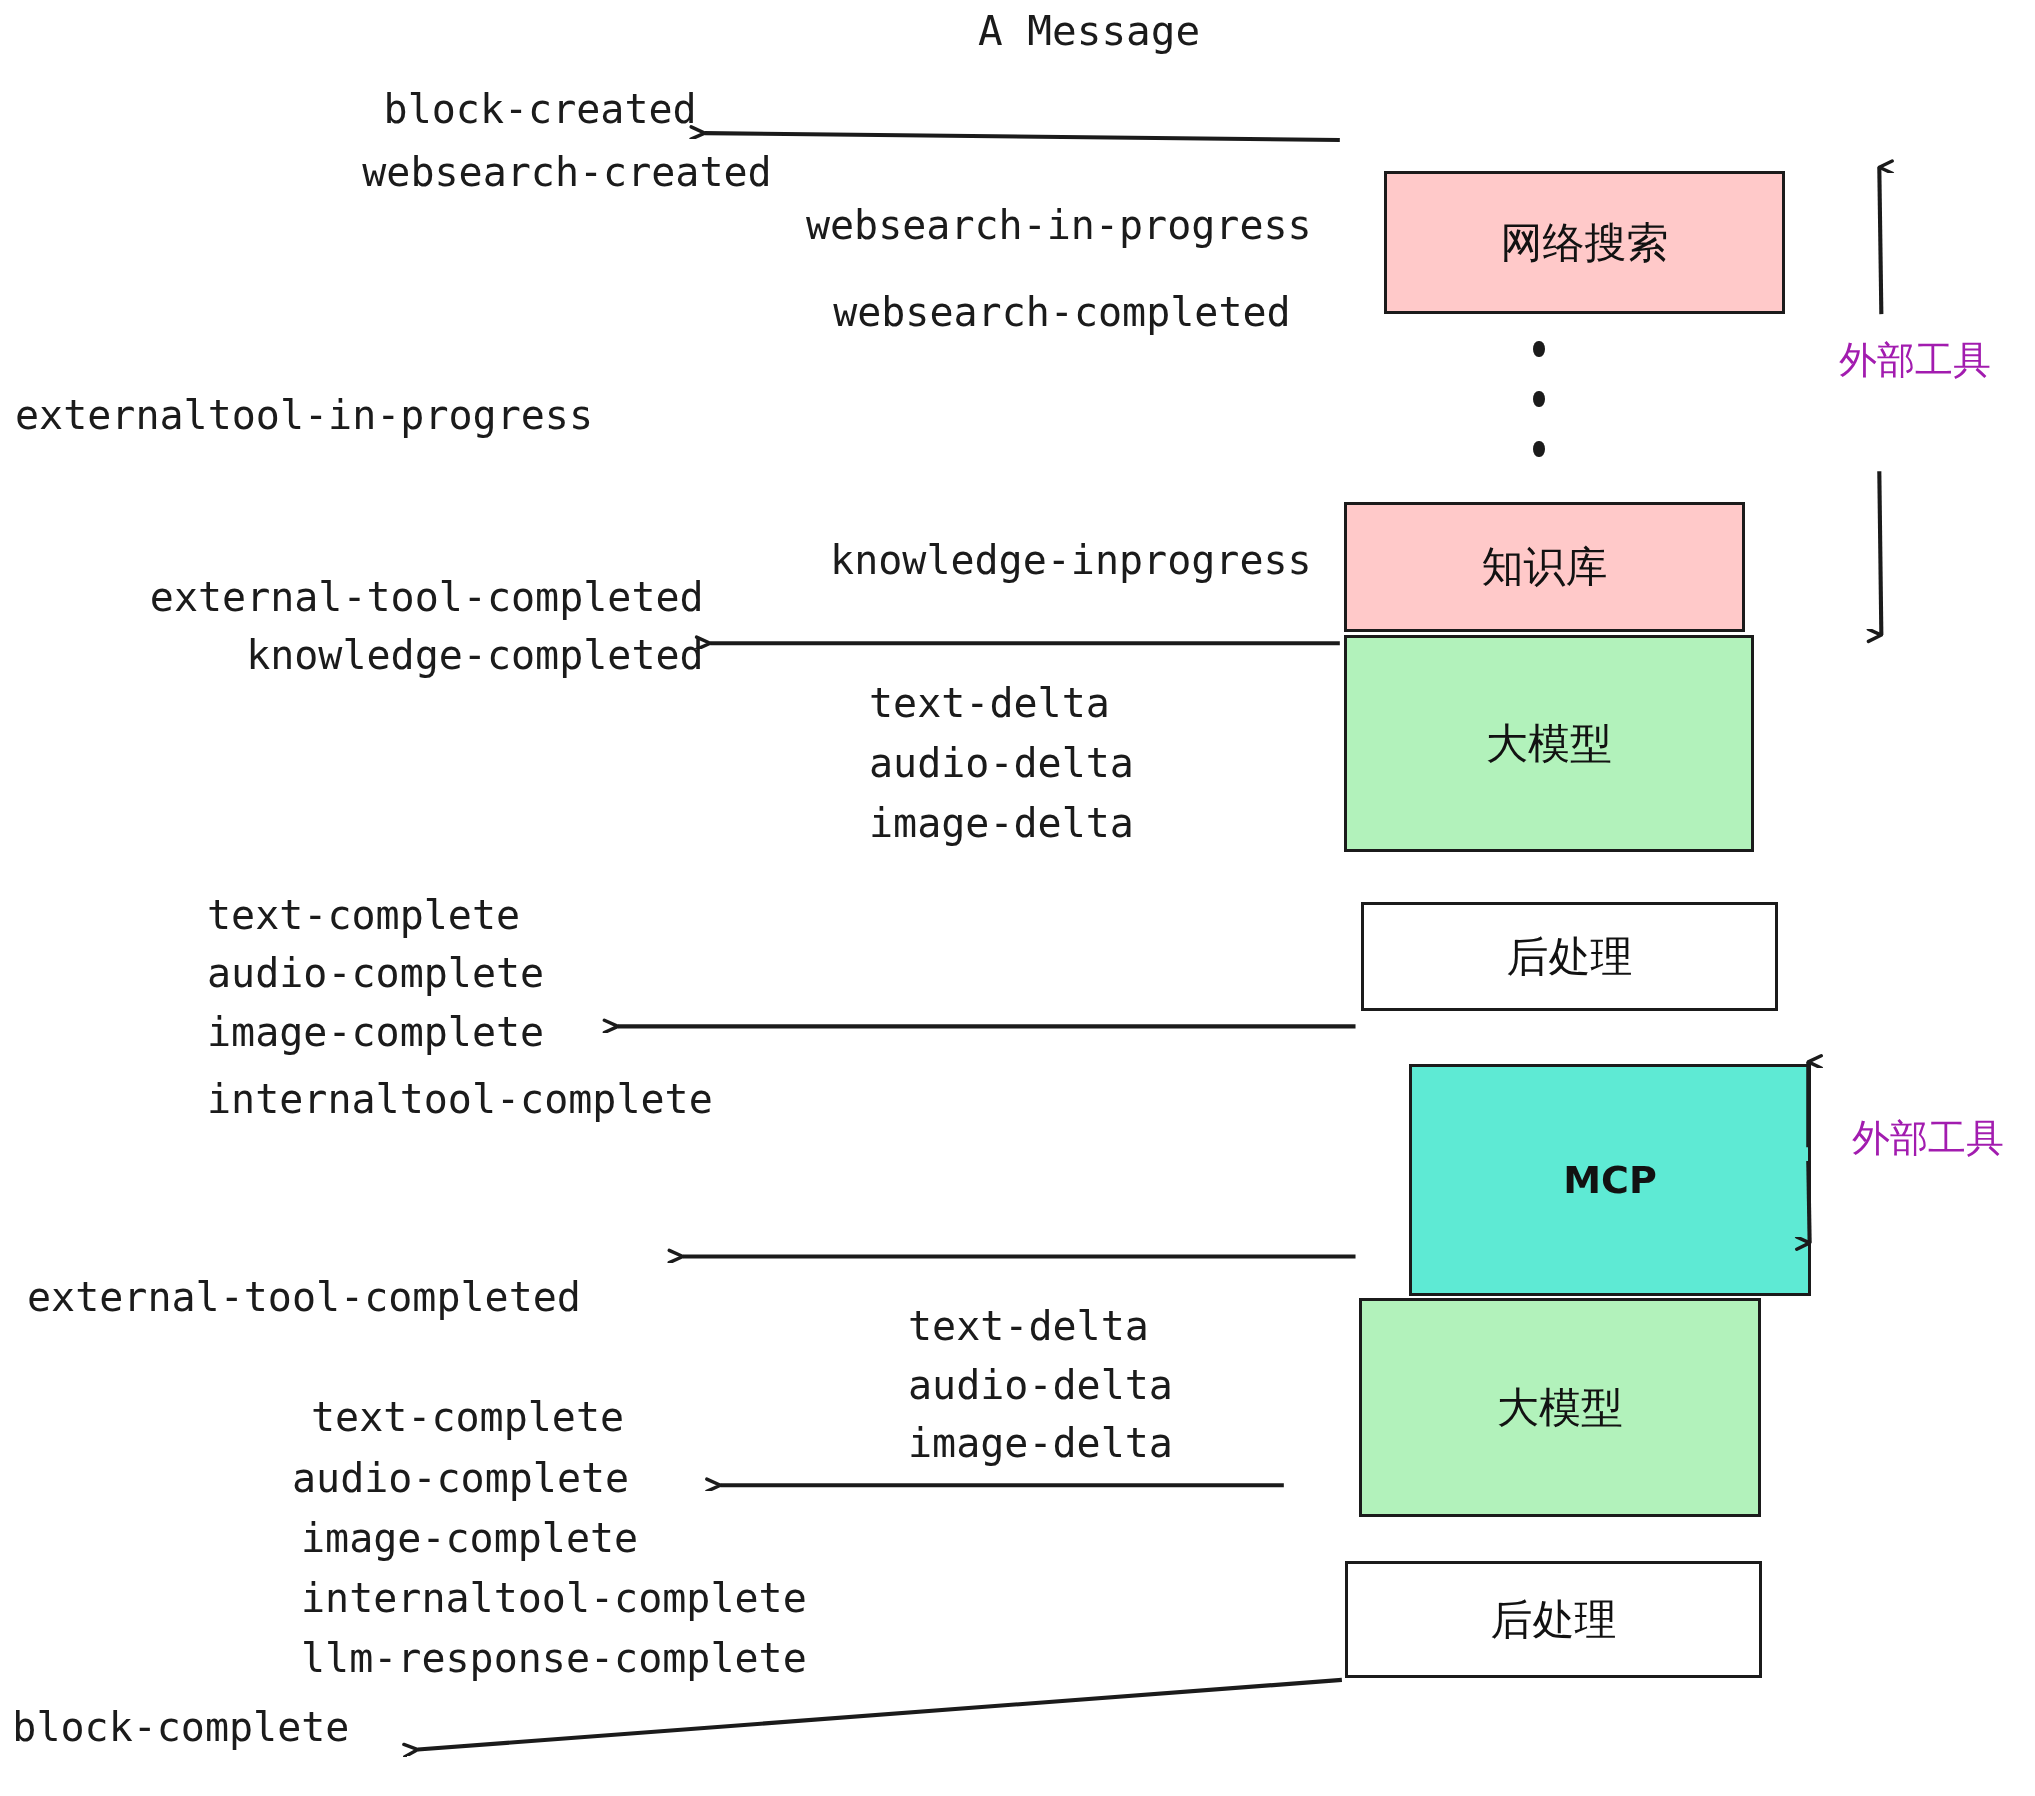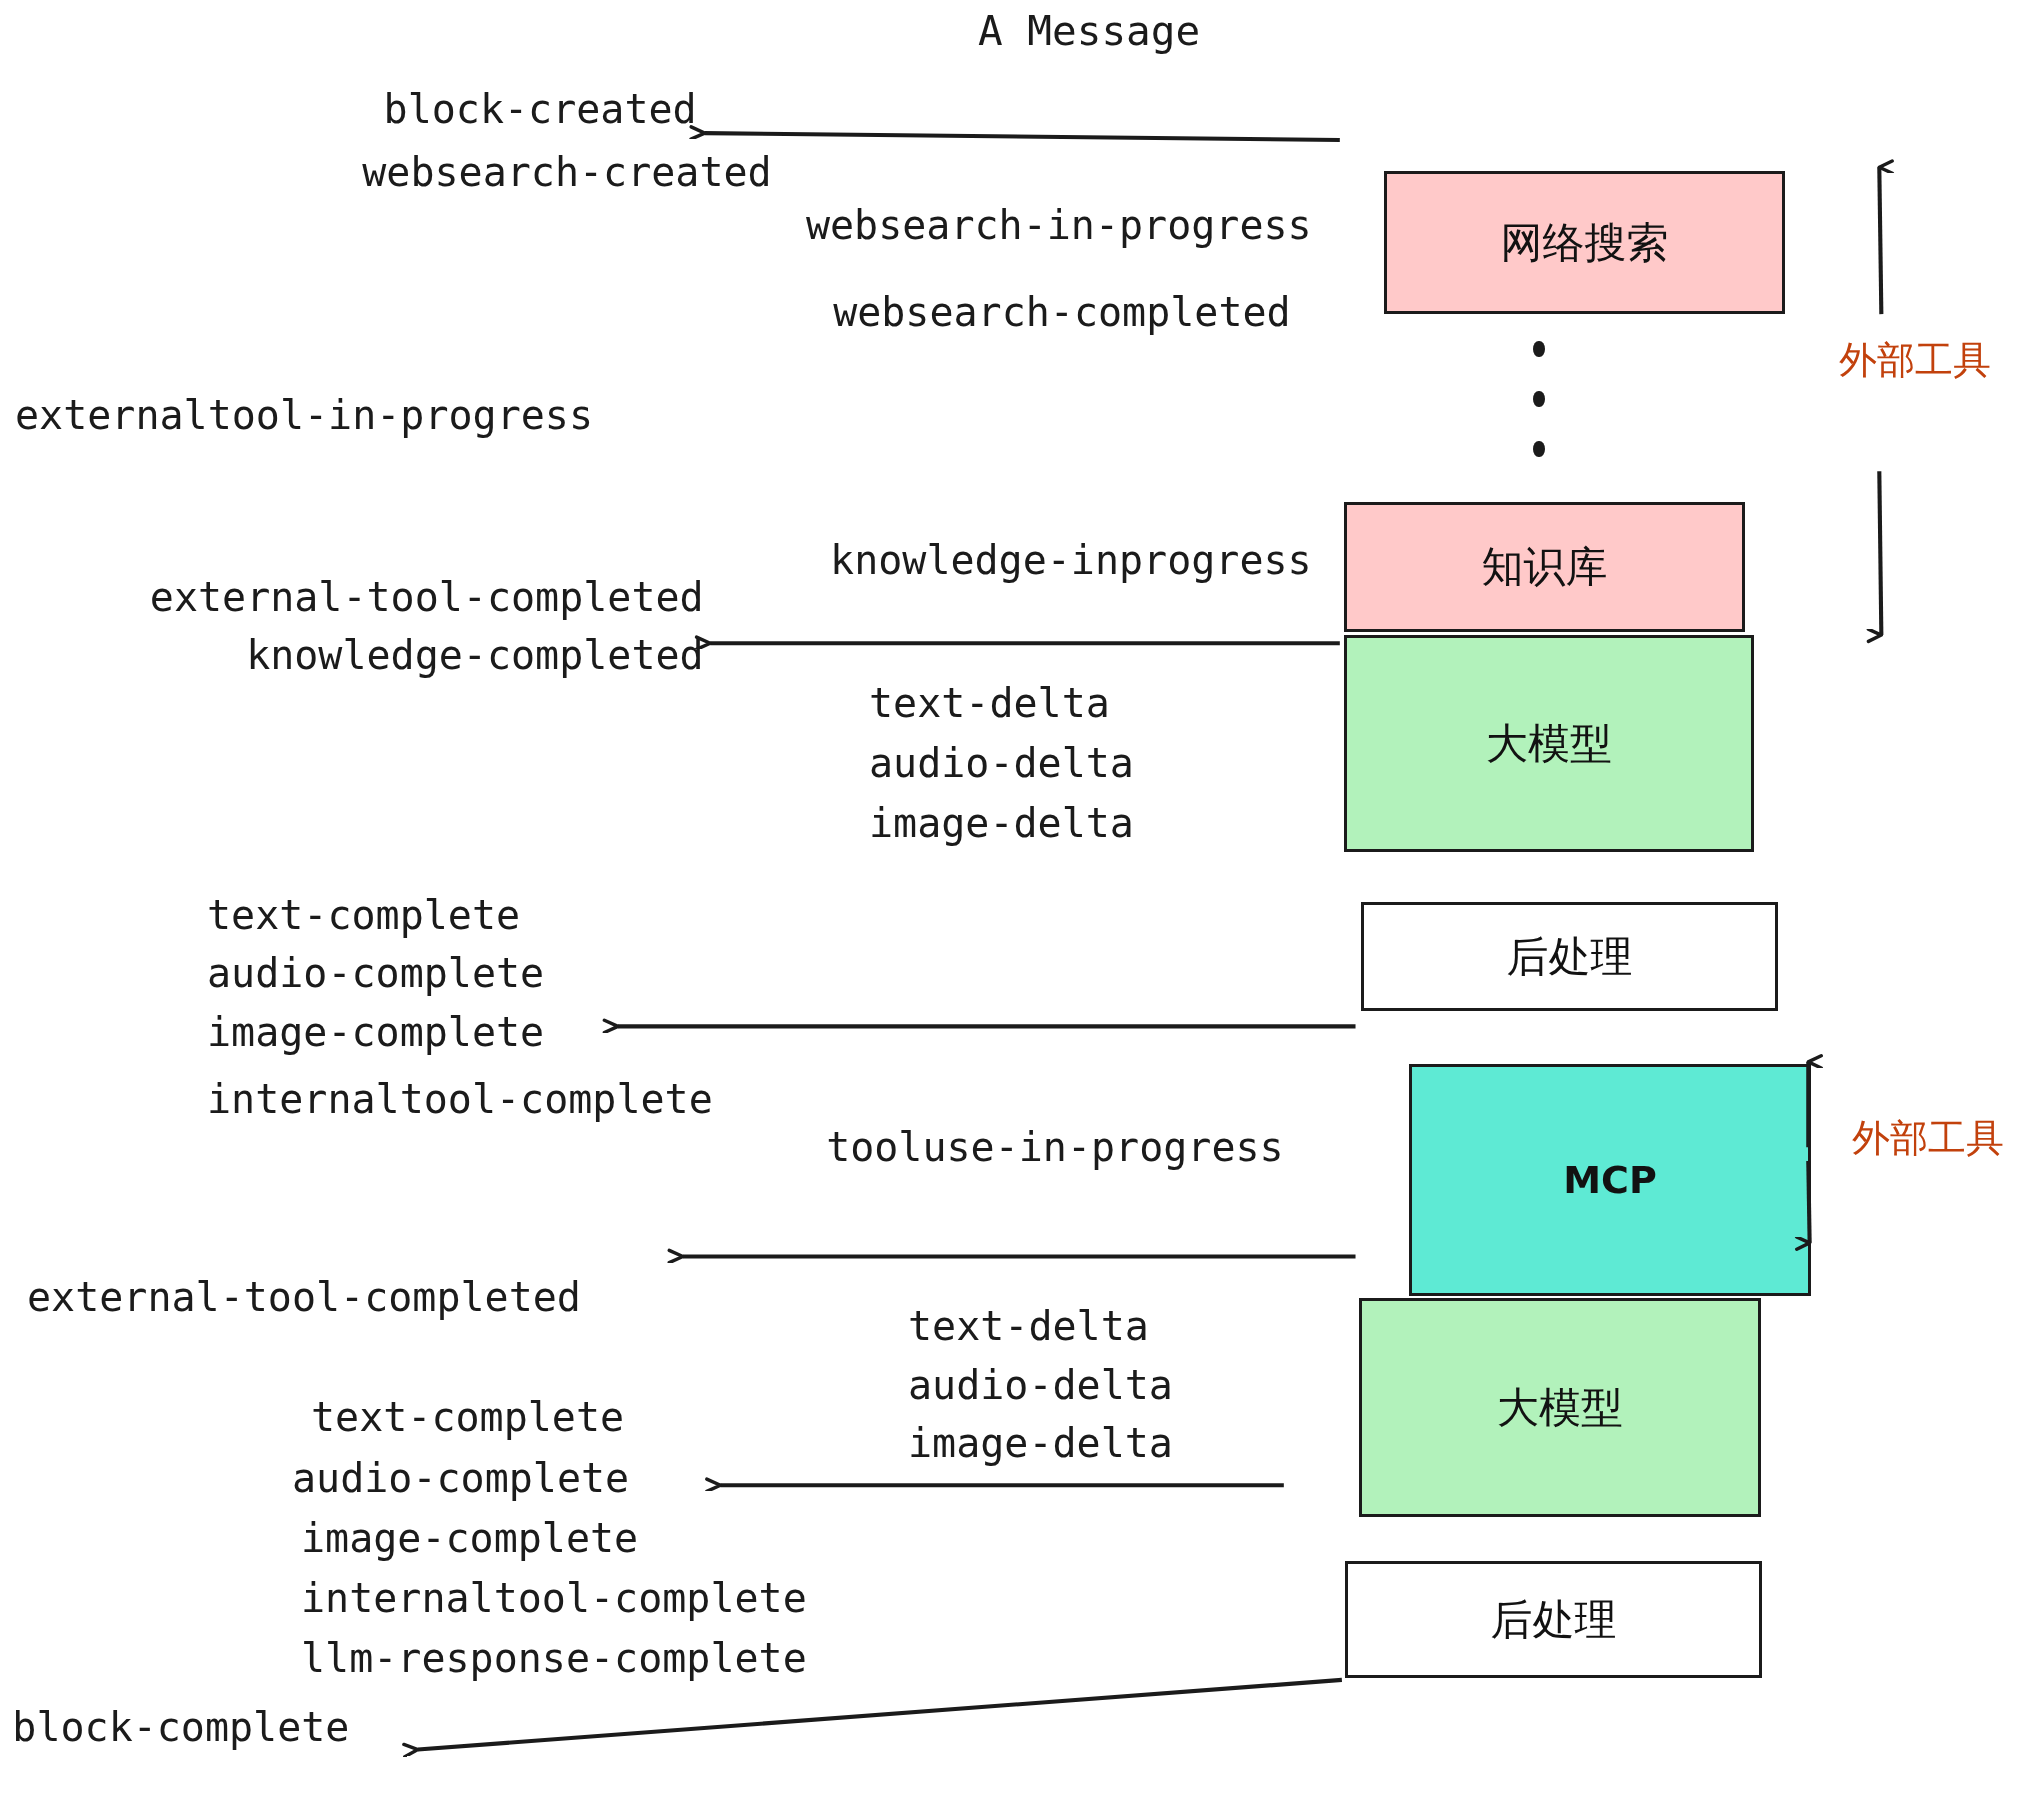--- a/index.html
+++ b/index.html
@@ -55,21 +55,21 @@
   .node.mcp .node-label {
     font-family: "DejaVu Sans", sans-serif;
     font-size: 38px;
     font-weight: bold;
   }
   
   .side-label {
     position: absolute;
     font-family: "DejaVu Sans", sans-serif;
     font-size: 38px;
-    color: #c2410c;
+    color: #a21caf;
     white-space: pre;
   }
   
   .dots {
     position: absolute;
     display: flex;
     flex-direction: column;
     align-items: center;
     justify-content: space-between;
   }
@@ -111,21 +111,20 @@
 
   <div class="evt" style="left:869px; top:683px;">text-delta</div>
   <div class="evt" style="left:869px; top:743px;">audio-delta</div>
   <div class="evt" style="left:869px; top:803px;">image-delta</div>
 
   <div class="evt" style="left:207px; top:895px;">text-complete</div>
   <div class="evt" style="left:207px; top:953px;">audio-complete</div>
   <div class="evt" style="left:207px; top:1012px;">image-complete</div>
   <div class="evt" style="left:207px; top:1079px;">internaltool-complete</div>
 
-  <div class="evt right" style="left:13.7px; top:1127px; width:1270px;">tooluse-in-progress</div>
 
   <div class="evt" style="left:27px; top:1277px;">external-tool-completed</div>
 
   <div class="evt" style="left:908px; top:1306px;">text-delta</div>
   <div class="evt" style="left:908px; top:1365px;">audio-delta</div>
   <div class="evt" style="left:908px; top:1423px;">image-delta</div>
 
   <div class="evt" style="left:311px; top:1397px;">text-complete</div>
   <div class="evt" style="left:292px; top:1458px;">audio-complete</div>
   <div class="evt" style="left:301px; top:1518px;">image-complete</div>

